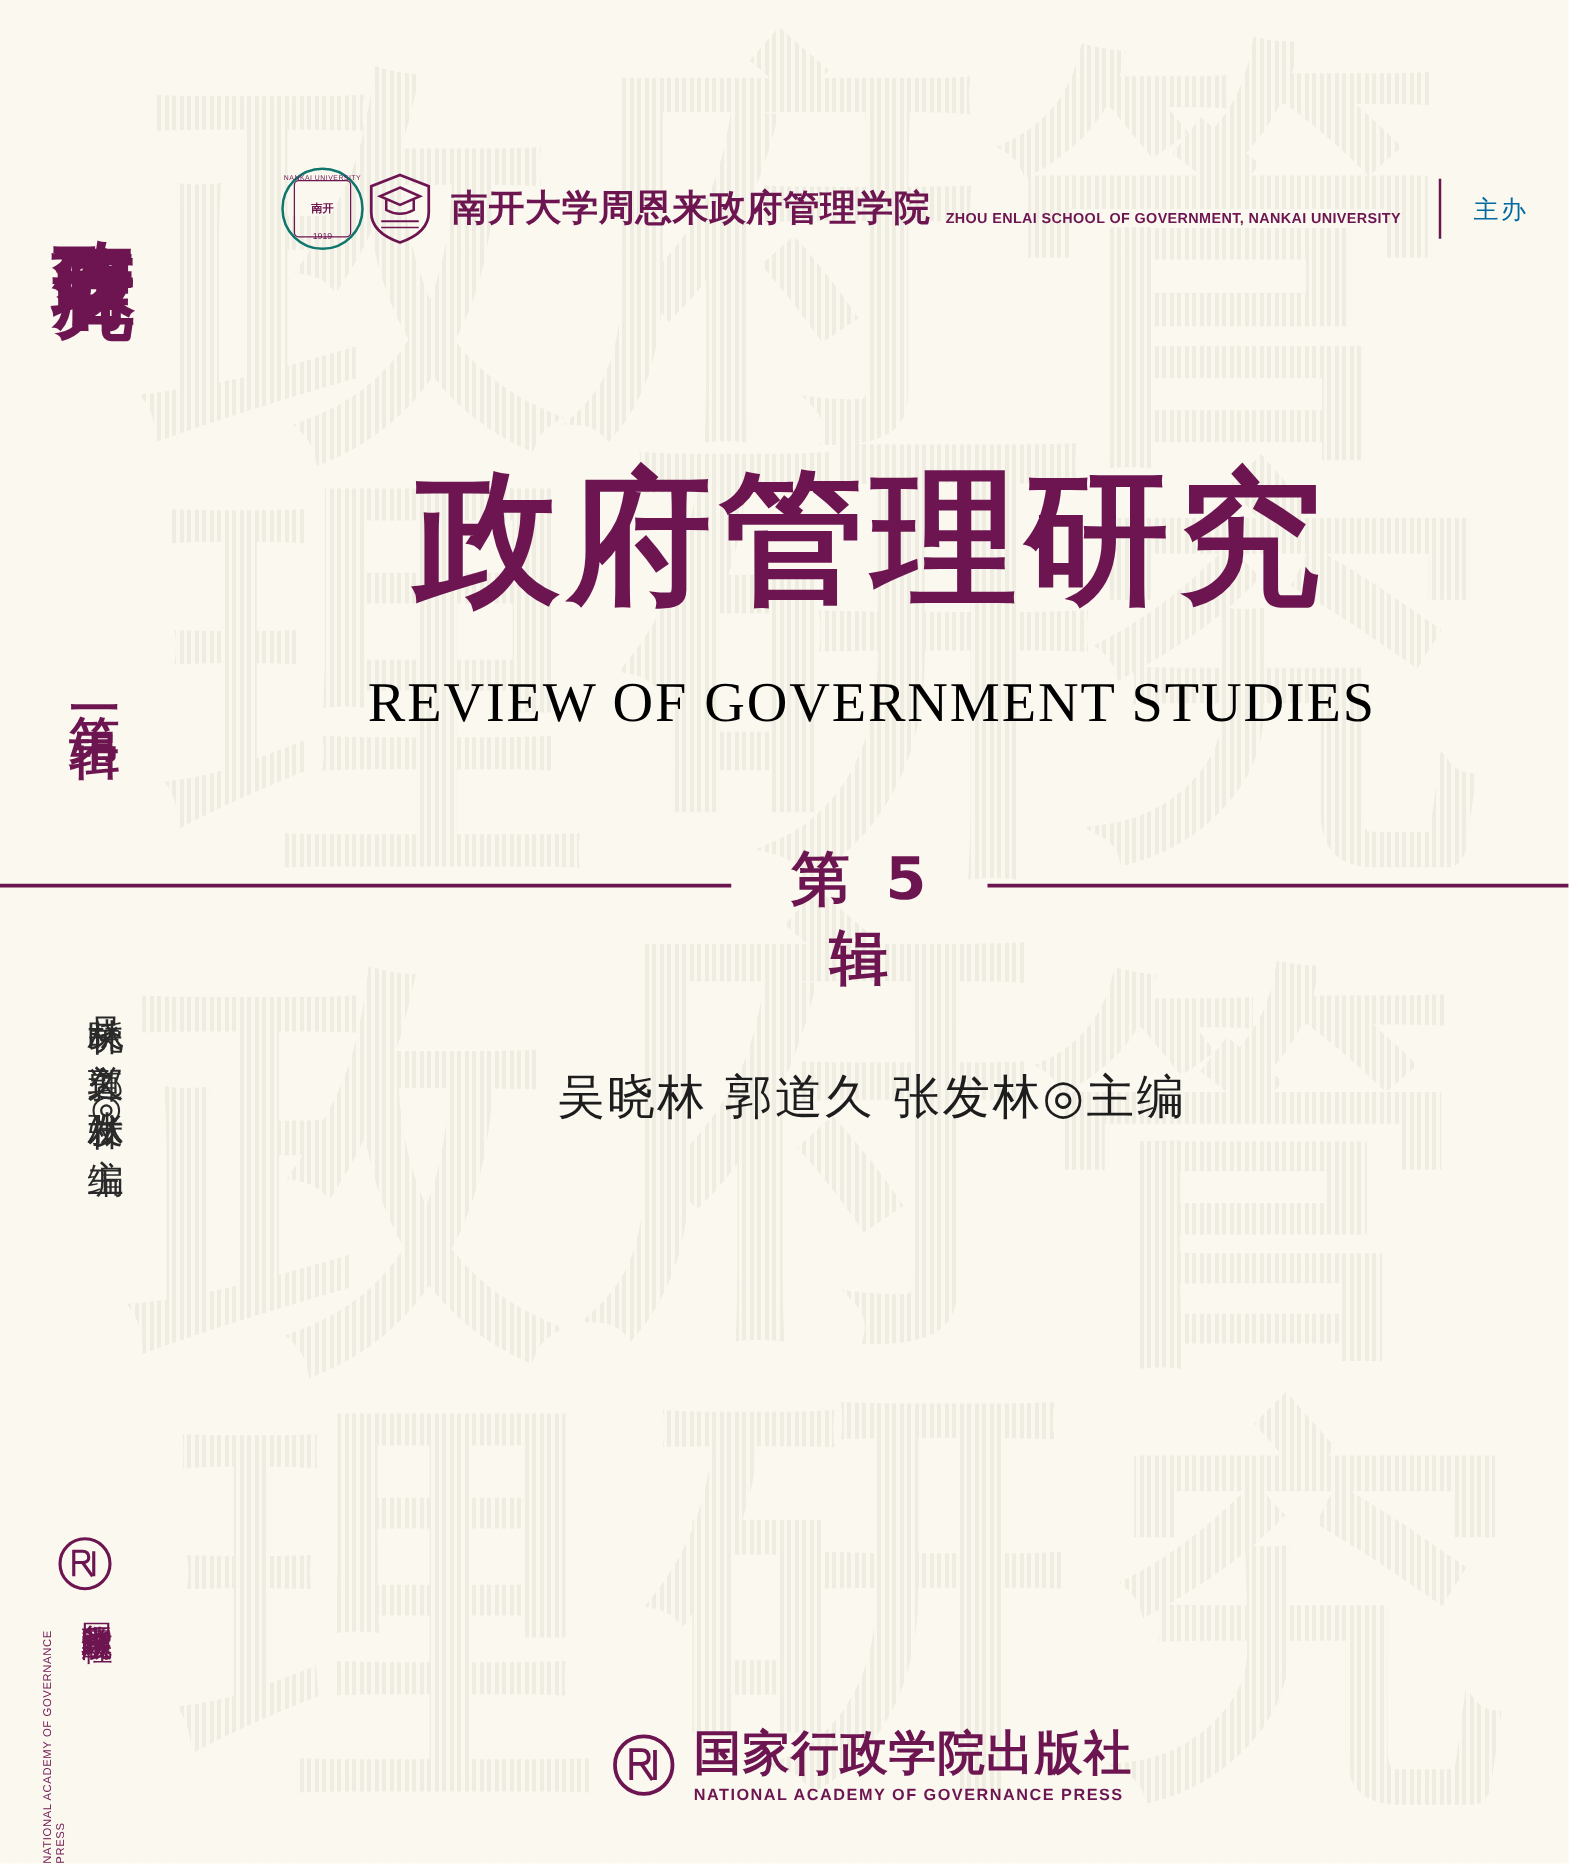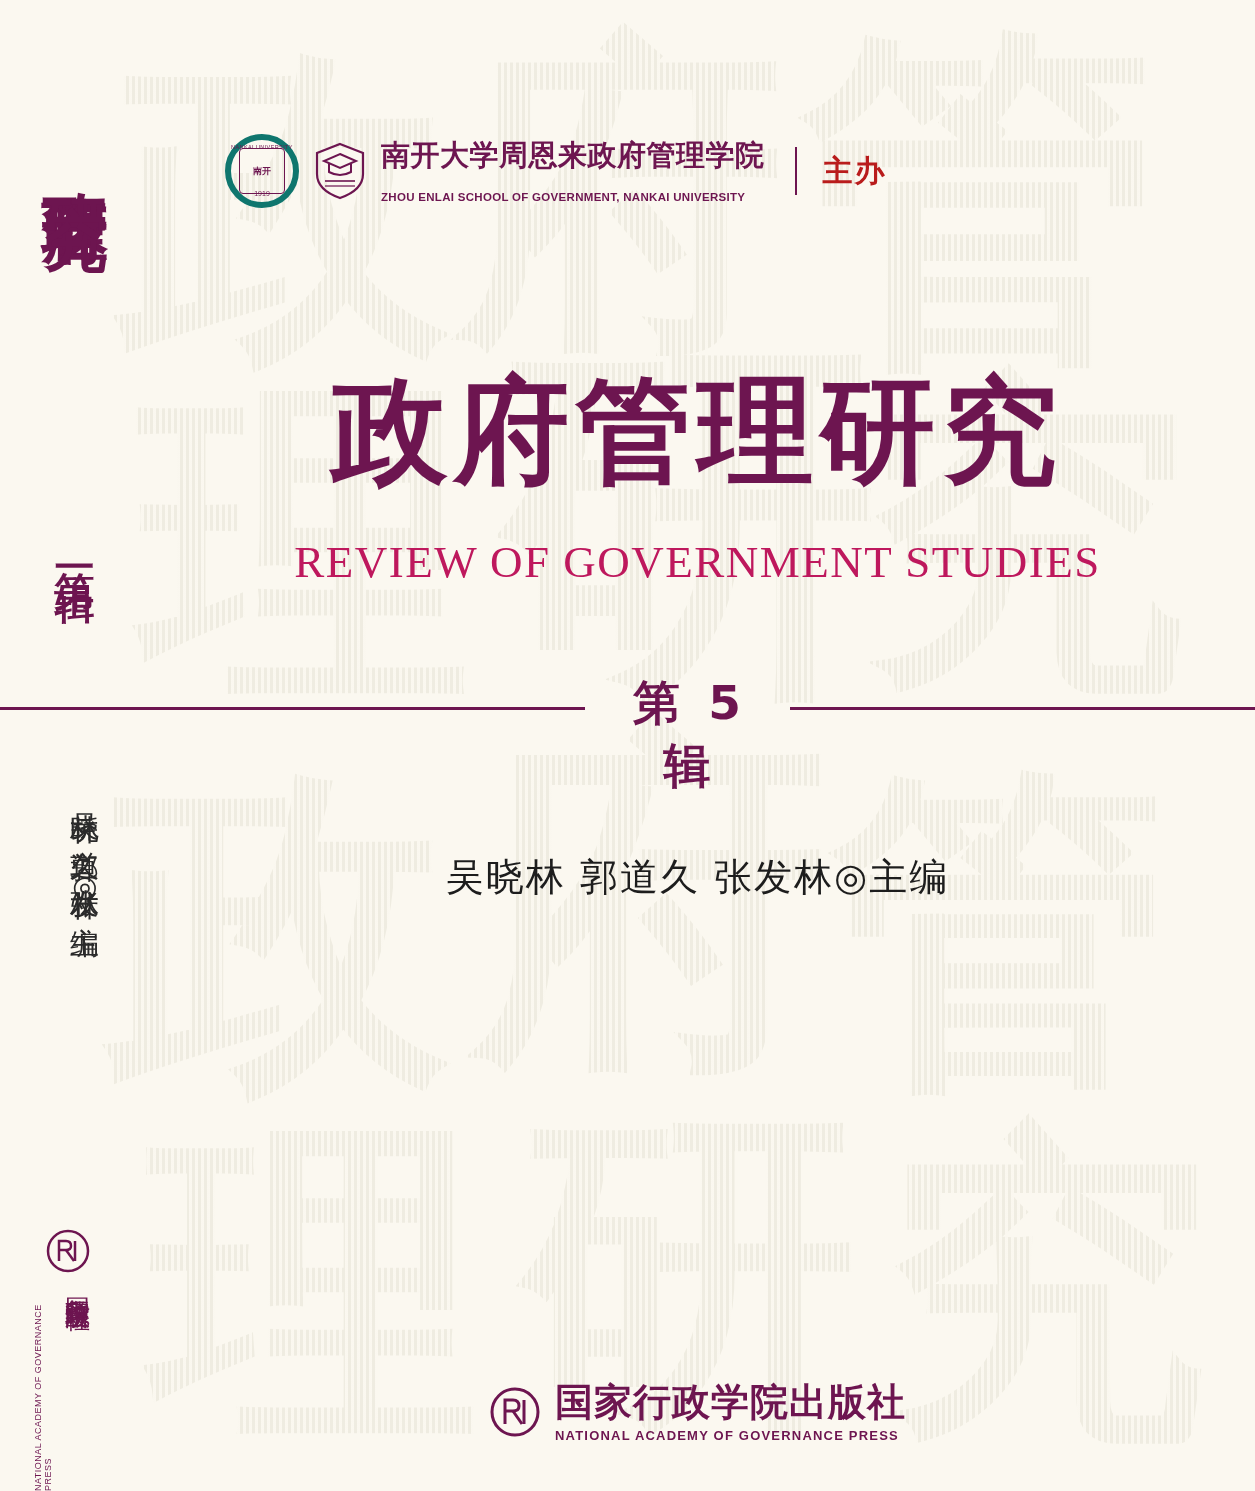--- a/index.html
+++ b/index.html
@@ -149,23 +149,23 @@
     left: 225px;
     top: 134px;
     display: flex;
     align-items: center;
     z-index: 6;
   }
   .seal {
     width: 62px;
     height: 62px;
     border-radius: 50%;
-    border: 6px solid #0f766e;
+    border: 2px solid #0f766e;
     position: relative;
-    margin-right: 14px;
+    margin-right: 2px;
     flex: none;
   }
   .seal .seal-inner {
     position: absolute;
     inset: 8px;
     border: 1.5px solid #6d1550;
     border-radius: 4px;
   }
   .seal .seal-txt {
     position: absolute;
@@ -196,22 +196,23 @@
     letter-spacing: 0.4px;
   }
   .shield {
     width: 54px;
     height: 58px;
     margin-right: 14px;
     flex: none;
   }
   .org-names {
     display: flex;
-    flex-direction: column;
+    flex-direction: row;
     justify-content: center;
+    gap: 12px;
   }
   .org-cn {
     font-family: "DejaVu Sans", "Liberation Sans", sans-serif;
     font-size: 29px;
     font-weight: 700;
     color: #6d1550;
     letter-spacing: 0.5px;
     line-height: 1.15;
   }
   .org-en {
@@ -223,23 +224,23 @@
     margin-top: 19px;
   }
   .org-divider {
     width: 2px;
     height: 48px;
     background: #6d1550;
     margin: 0 26px 0 30px;
   }
   .org-host {
     font-family: "DejaVu Sans", "Liberation Sans", sans-serif;
-    font-size: 30px;
-    font-weight: 700;
-    color: #b91c1c;
+    font-size: 20px;
+    font-weight: 400;
+    color: #0369a1;
     letter-spacing: 2px;
   }
 
   
   .main-title {
     position: absolute;
     left: 140px;
     right: 0;
     top: 370px;
     text-align: center;
@@ -252,21 +253,21 @@
     z-index: 6;
   }
   .sub-title {
     position: absolute;
     left: 140px;
     right: 0;
     top: 536px;
     text-align: center;
     font-family: "Liberation Serif", "DejaVu Serif", serif;
     font-size: 45px;
-    color: #be185d;
+    color: #000000;
     letter-spacing: 1.5px;
     z-index: 6;
   }
 
   
   .rule {
     position: absolute;
     top: 707px;
     height: 3px;
     background: #6d1550;

